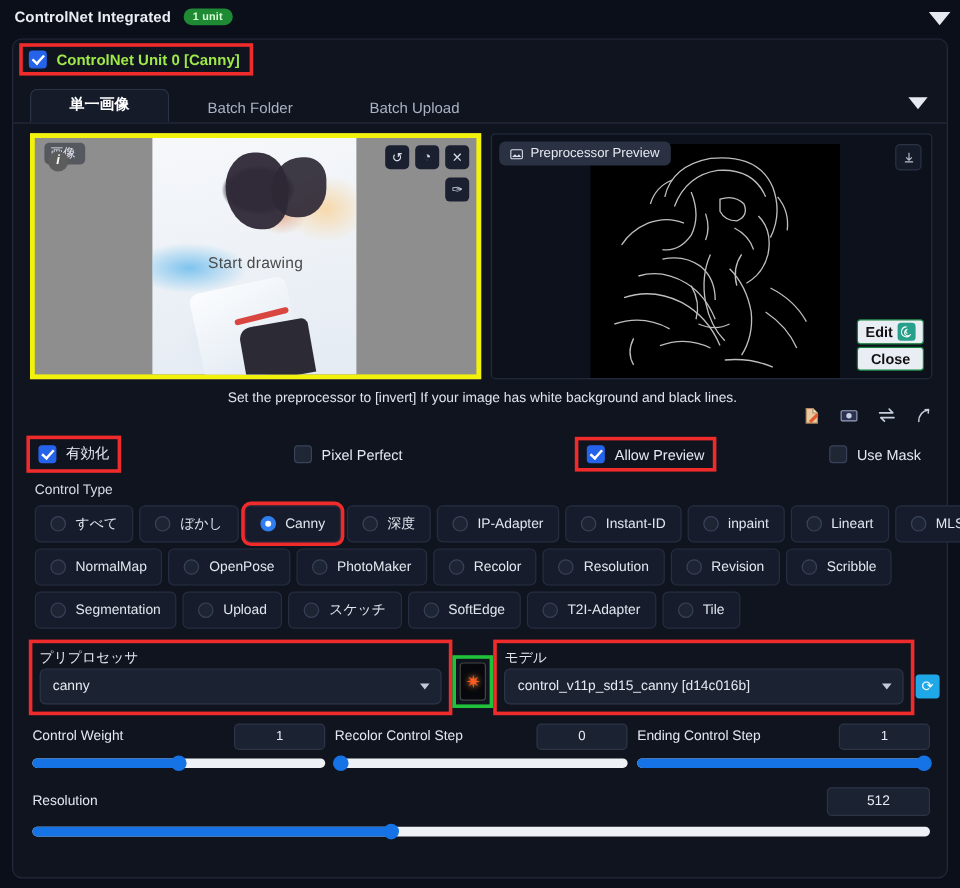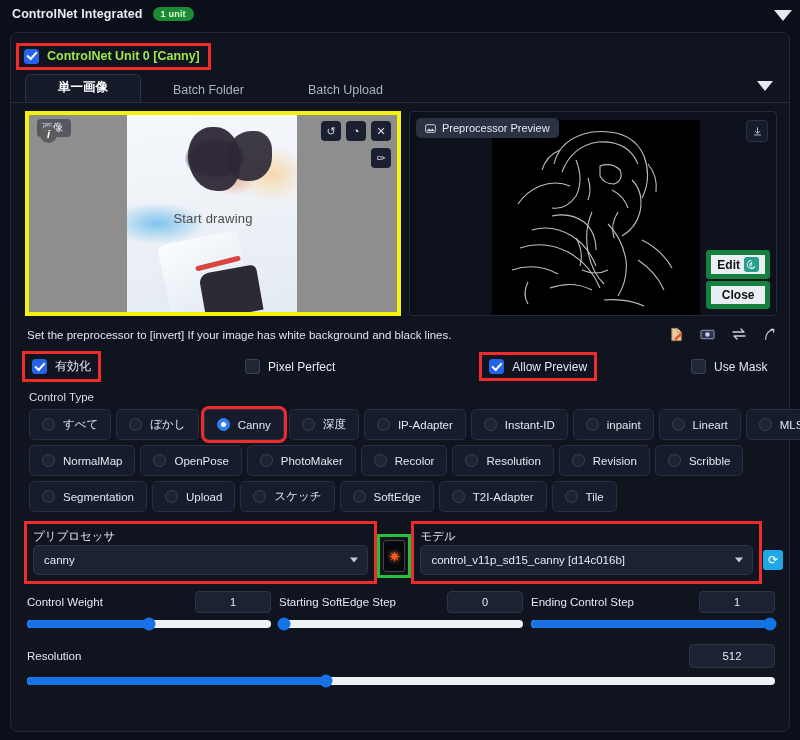--- a/index.html
+++ b/index.html
@@ -30,21 +30,21 @@
   }
   .caret.c1 { top: 10px; }
   .caret.c2 { top: 48px; right: 16px; border-left-width: 8px; border-right-width: 8px; border-top-width: 10px;}
 
   
   .unit-panel {
     position: absolute; left: 10px; top: 32px; width: 780px; height: 700px;
     background: #10141f; border: 1px solid #232a3b; border-radius: 8px;
   }
 
-  .unit-row { display: flex; align-items: center; height: 34px; padding: 0 8px; margin-top: 6px; }
+  .unit-row { display: flex; align-items: flex-start; height: 34px; padding: 0 8px; margin-top: 6px; }
   .hl-red { outline: 3px solid #ef2b2b; outline-offset: 0px; }
   .chk-wrap { display: flex; align-items: center; gap: 8px; padding: 3px 8px 3px 5px; }
   .chk {
     width: 15px; height: 15px; border-radius: 3px; background: #1f2634; border: 1px solid #39425a;
     display: inline-flex; align-items: center; justify-content: center; flex: none;
   }
   .chk.on { background: #2563eb; border-color: #2563eb; }
   .chk.on::after {
     content: ""; width: 4px; height: 8px; border: solid #fff; border-width: 0 2px 2px 0;
     transform: rotate(42deg) translate(-1px,-1px);
@@ -130,27 +130,27 @@
     position: absolute; right: 8px; top: 8px; width: 22px; height: 22px; border-radius: 4px;
     background: #161b29; border: 1px solid #2a3245; color: #aeb6c8;
     display: flex; align-items: center; justify-content: center; cursor: pointer; z-index: 3;
   }
   .edit-close { position: absolute; right: 6px; bottom: 6px; z-index: 3; }
   .ec-btn {
     display: flex; align-items: center; gap: 4px; background: #e9edf4; color: #111;
     font-size: 12px; font-weight: 700; padding: 2px 6px; border: 1px solid #3c4considered;
     border-radius: 3px; cursor: pointer; justify-content: center;
   }
-  .ec-btn { border: 5px solid #15803d; align-items: center; }
+  .ec-btn { border: 1px solid #15803d; align-items: center; }
   .ec-edit { margin-bottom: 2px; }
   .gimp { width: 15px; height: 15px; border-radius: 3px; background: #27a08b;
           display:flex;align-items:center;justify-content:center; }
 
   
-  .hint-row { display: flex; align-items: center; padding: 10px 12px 0 16px; }
+  .hint-row { display: flex; align-items: center; padding: 10px 12px 0 16px; flex-direction: column; }
   .hint-text { font-size: 11.5px; color: #dfe3ec; }
   .hint-icons { margin-left: auto; display: flex; align-items: center; gap: 16px; }
   .hi { font-size: 14px; color: #c6cddd; cursor: pointer; line-height: 1; }
 
   
   .cb-row { display: flex; align-items: center; padding: 10px 12px 0 14px; }
   .cb-item { display: flex; align-items: center; gap: 8px; padding: 4px 7px; }
   .cb-item .lbl { font-size: 12px; color: #e4e8f0; white-space: nowrap; }
   .sp1 { width: 140px; } .sp2 { width: 140px; } .sp3 { width: 90px; }
 
@@ -516,21 +516,21 @@
             <span class="sl-val">1</span>
           </div>
           <div class="track">
             <div class="fill" style="width:50%"></div>
               <div class="thumb" style="left:50%"></div>
           </div>
         </div>
 
         <div class="sl-col">
           <div class="sl-head">
-            <span class="sl-name">Starting SoftEdge Step</span>
+            <span class="sl-name">Recolor Control Step</span>
             <span class="sl-val">0</span>
           </div>
           <div class="track">
             <div class="fill" style="width:0%"></div>
               <div class="thumb" style="left:2%"></div>
           </div>
         </div>
 
         <div class="sl-col">
           <div class="sl-head">

